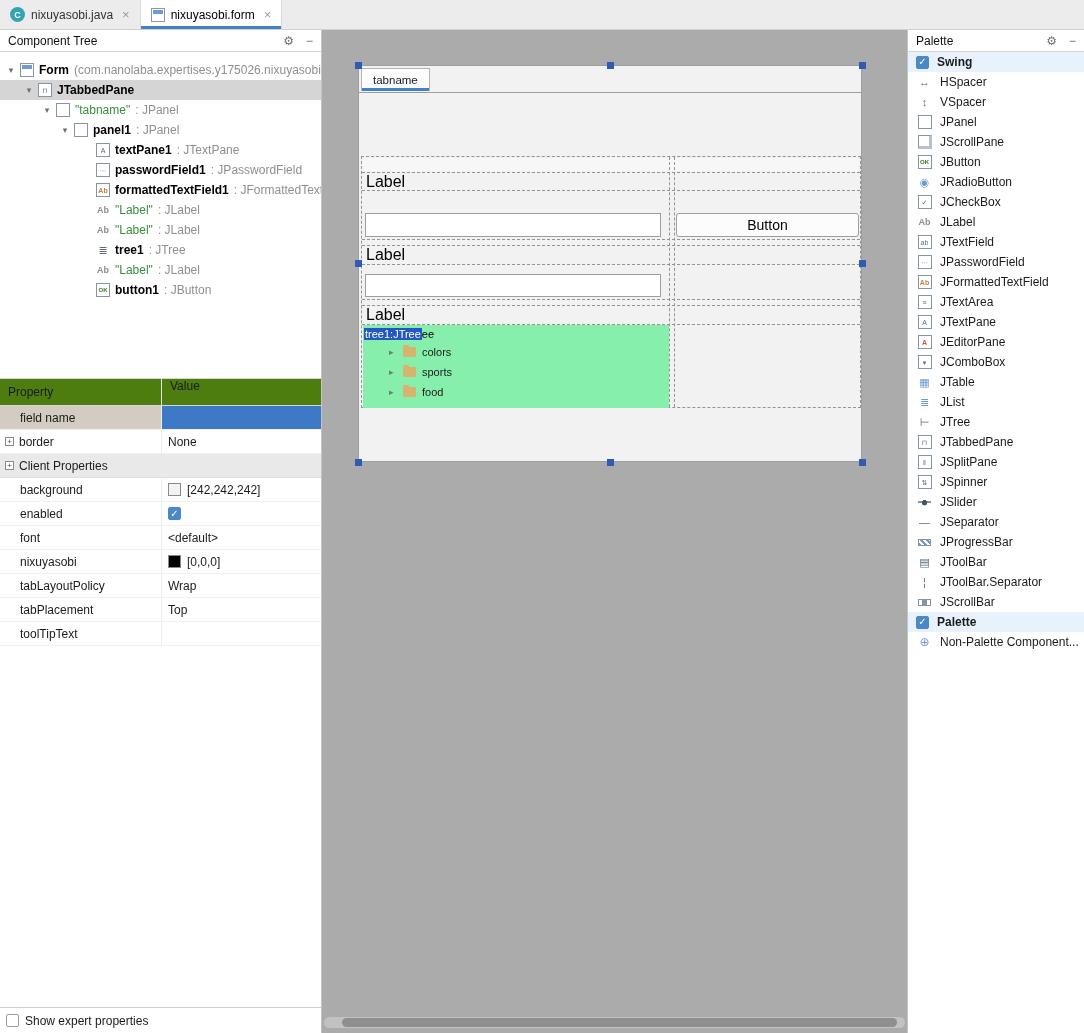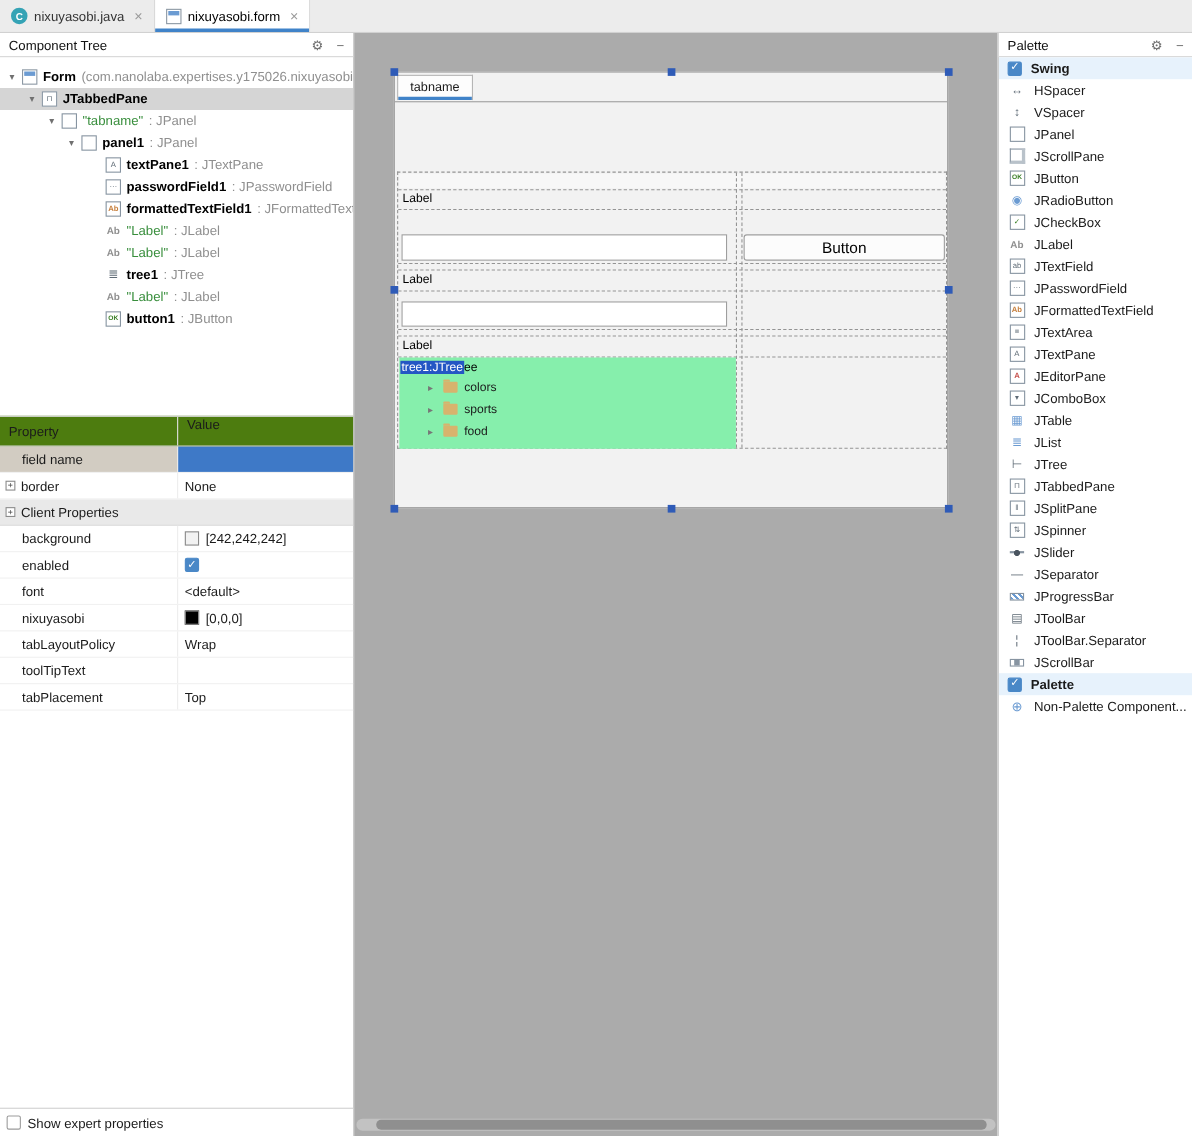--- a/index.html
+++ b/index.html
@@ -65,21 +65,21 @@
 
 
 #canvas{position:absolute;left:322px;top:30px;width:585px;bottom:0;background:#ababab;overflow:hidden}
 .dform{position:absolute;left:36px;top:35px;width:504px;height:397px;background:#f2f2f2;border:1px solid #9e9e9e}
 .dtabstrip{position:absolute;left:0;top:0;right:0;height:27px;border-bottom:1px solid #9e9e9e;display:flex;align-items:center;padding-left:2px}
 .dtab{height:23px;padding:0 11px;background:#fdfdfd;border:1px solid #b5b5b5;border-bottom:none;box-shadow:inset 0 -3px 0 #4083c9;display:flex;align-items:center;font-size:11.5px}
 .dgrid{position:absolute;left:2px;top:90px;width:500px;height:252px;border:1px dashed #949494}
 .hl{position:absolute;left:0;right:0;height:0;border-top:1px dashed #949494}
 .vl{position:absolute;top:0;bottom:0;width:0;border-left:1px dashed #949494}
 .dstrip{position:absolute;left:1px;right:1px;top:1px;height:13px;background:#f7f7f7}
-.dlabel{position:absolute;left:4px;font-size:11px;height:15px;line-height:15px;color:#000}
+.dlabel{position:absolute;left:4px;font-size:16px;height:15px;line-height:15px;color:#000}
 .dfield{position:absolute;left:3px;width:296px;height:24px;background:#fff;border:1px solid #9e9e9e}
 .dbtn{position:absolute;left:314px;top:56px;width:183px;height:24px;background:#fcfcfc;border:1px solid #9e9e9e;border-radius:3px;display:flex;align-items:center;justify-content:center;font-size:14px;color:#000}
 .dtree{position:absolute;left:1px;top:168px;width:306px;height:83px;background:#86efac;font-size:11px;overflow:hidden}
 .dtsel{margin:2px 0 1px 1px;height:14px;line-height:14px;white-space:nowrap}
 .selbox{background:#2456c4;color:#fff;padding:0 1px}
 .tail{color:#000}
 .dtrow{display:flex;align-items:center;height:20px;padding-left:26px;gap:6px}
 .chev2{color:#777;font-size:9px;width:8px;flex:none}
 .folder{width:13px;height:10px;background:#d8b36d;border-radius:1px;position:relative;flex:none}
 .folder::before{content:"";position:absolute;top:-2px;left:0;width:6px;height:2px;background:#d8b36d;border-radius:1px 1px 0 0}
@@ -255,26 +255,26 @@
         <span class="pvc">
           <span class="sw sw-fg"></span>
           <span>[0,0,0]</span>
         </span>
       </div>
       <div class="prw">
         <span class="pnc">tabLayoutPolicy</span>
         <span class="pvc">Wrap</span>
       </div>
       <div class="prw">
+        <span class="pnc">tabPlacement</span>
+        <span class="pvc">Top</span>
+      </div>
+      <div class="prw">
         <span class="pnc">toolTipText</span>
         <span class="pvc"></span>
-      </div>
-      <div class="prw">
-        <span class="pnc">tabPlacement</span>
-        <span class="pvc">Top</span>
       </div>
     </div>
 
     <div id="showexp">
       <span class="cb"></span>
       <span>Show expert properties</span>
     </div>
   </div>
 
   <div id="canvas">

